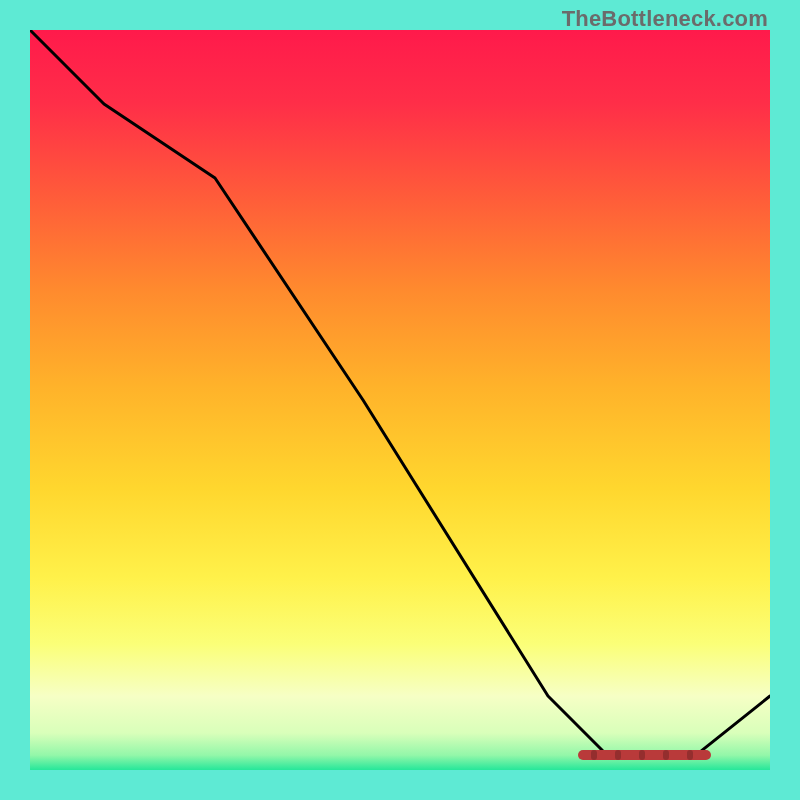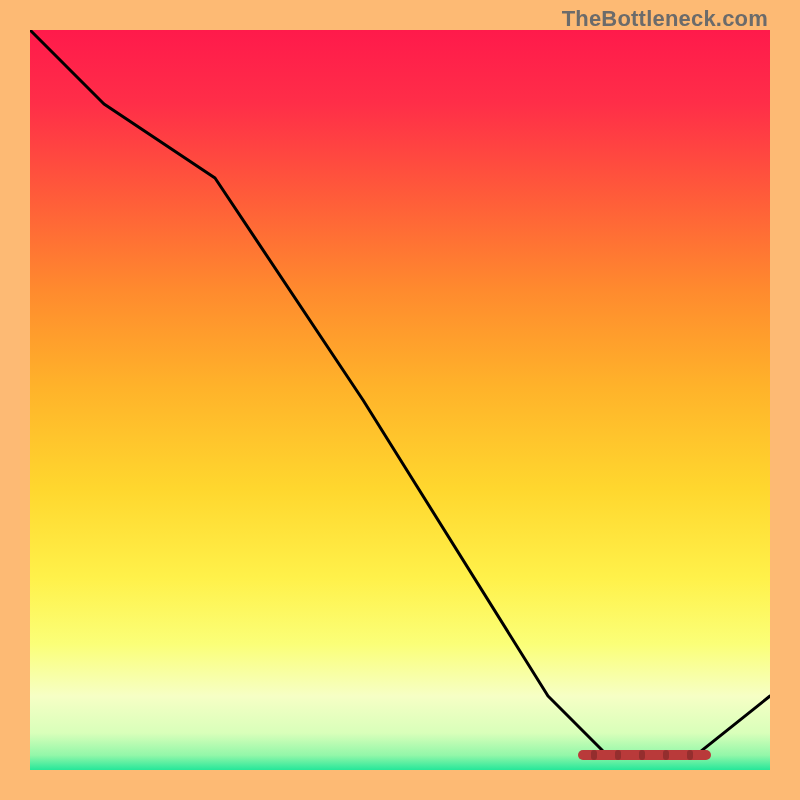--- a/index.html
+++ b/index.html
@@ -7,21 +7,21 @@
     padding: 0;
     width: 800px;
     height: 800px;
     background: #000;
     overflow: hidden;
   }
   .frame {
     position: relative;
     width: 800px;
     height: 800px;
-    background: #fdba74;
+    background: #5eead4;
   }
   .plot {
     position: absolute;
     left: 30px;
     top: 30px;
     width: 740px;
     height: 740px;
     overflow: hidden;
   }
   .watermark {

